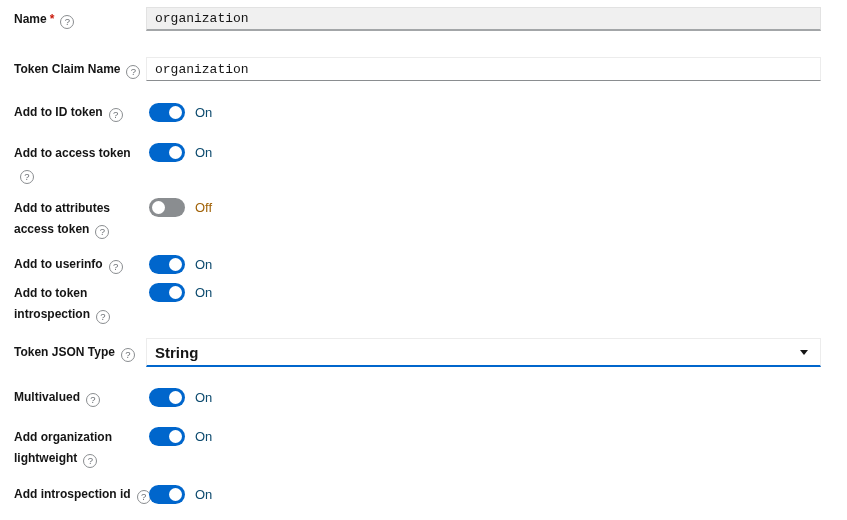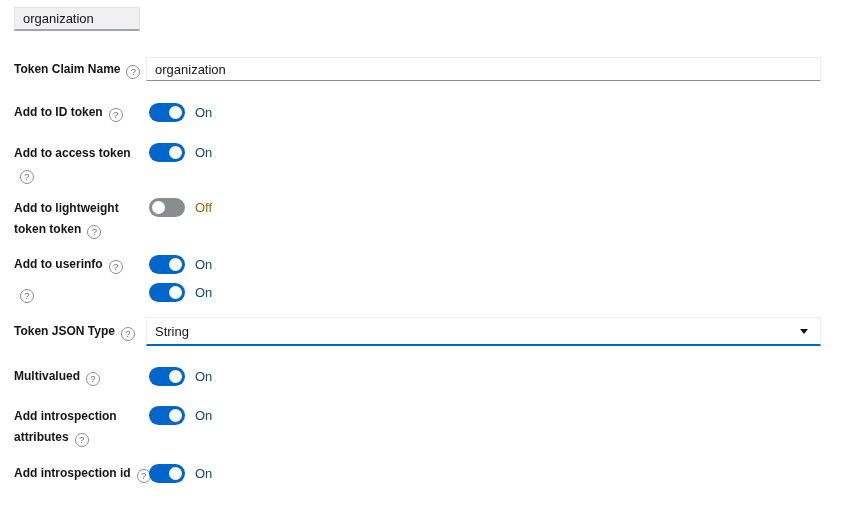--- a/index.html
+++ b/index.html
@@ -49,21 +49,21 @@
     vertical-align:-2px;
     cursor:pointer;
   }
   .help::after { content:"?"; }
 
   .ctrl { display:flex; align-items:center; }
 
   .text-input {
     width:100%;
     height:24px;
-    font-family:Liberation Sans, sans-serif;
+    font-family:Liberation Mono, monospace;
     font-size:13px;
     color:#151515;
     padding:5px 8px;
     background:#ffffff;
     border:1px solid #ececec;
     border-bottom:1px solid #8a8d90;
     outline:none;
   }
   .text-input:disabled {
     background:#f0f0f0;
@@ -77,21 +77,21 @@
     width:100%;
     height:29px;
     background:#ffffff;
     border:1px solid #ececec;
     border-bottom:2px solid #0066cc;
     display:flex;
     align-items:center;
     padding:0 26px 0 8px;
     cursor:pointer;
   }
-  .select-value { font-size:13px; color:#151515; }
+  .select-value { font-size:15px; color:#151515;font-weight:bold; }
   .caret {
     position:absolute;
     right:12px; top:50%;
     margin-top:-2px;
     width:0; height:0;
     border-left:4px solid transparent;
     border-right:4px solid transparent;
     border-top:5px solid #151515;
   }
 
@@ -118,20 +118,21 @@
 
   .state { font-size:13px; margin-left:10px; color:#0c4a6e; }
   .state.off-text { color:#a16207; }
 </style>
 </head>
 <body>
 
 <div class="form">
 
   <div class="row row-text mb26">
+    <label class="f-label nowrap"><span>Name</span><span class="req">*</span><span class="help"></span></label>
     <div class="ctrl">
       <input type="text" class="text-input" disabled="" value="organization" style="">
     </div>
   </div>
 
   <div class="row row-text mb22">
     <label class="f-label nowrap"><span>Token Claim Name</span><span class="help"></span></label>
     <div class="ctrl">
       <input type="text" class="text-input" value="organization" style="">
     </div>
@@ -151,41 +152,41 @@
     <label class="f-label"><span>Add to access token</span><span class="help"></span></label>
     <div class="ctrl">
       <span class="switch on" role="switch">
           <span class="knob"></span>
         </span>
       <span class="state">On</span>
     </div>
   </div>
 
   <div class="row mb15">
-    <label class="f-label"><span>Add to lightweight token token</span><span class="help"></span></label>
+    <label class="f-label"><span>Add to attributes access token</span><span class="help"></span></label>
     <div class="ctrl">
       <span class="switch off" role="switch">
           <span class="knob"></span>
         </span>
       <span class="state off-text">Off</span>
     </div>
   </div>
 
   <div class="row row-single mb19">
     <label class="f-label nowrap"><span>Add to userinfo</span><span class="help"></span></label>
     <div class="ctrl">
       <span class="switch on" role="switch">
           <span class="knob"></span>
         </span>
       <span class="state">On</span>
     </div>
   </div>
 
   <div class="row mb13">
-    <label class="f-label"><span class="help"></span></label>
+    <label class="f-label"><span>Add to token introspection</span><span class="help"></span></label>
     <div class="ctrl">
       <span class="switch on" role="switch">
           <span class="knob"></span>
         </span>
       <span class="state">On</span>
     </div>
   </div>
 
   <div class="row row-select mb21">
     <label class="f-label nowrap"><span>Token JSON Type</span><span class="help"></span></label>
@@ -201,21 +202,21 @@
     <label class="f-label nowrap"><span>Multivalued</span><span class="help"></span></label>
     <div class="ctrl">
       <span class="switch on" role="switch">
           <span class="knob"></span>
         </span>
       <span class="state">On</span>
     </div>
   </div>
 
   <div class="row mb16">
-    <label class="f-label"><span>Add introspection attributes</span><span class="help"></span></label>
+    <label class="f-label"><span>Add organization lightweight</span><span class="help"></span></label>
     <div class="ctrl">
       <span class="switch on" role="switch">
           <span class="knob"></span>
         </span>
       <span class="state">On</span>
     </div>
   </div>
 
   <div class="row row-single">
     <label class="f-label nowrap"><span>Add introspection id</span><span class="help"></span></label>

